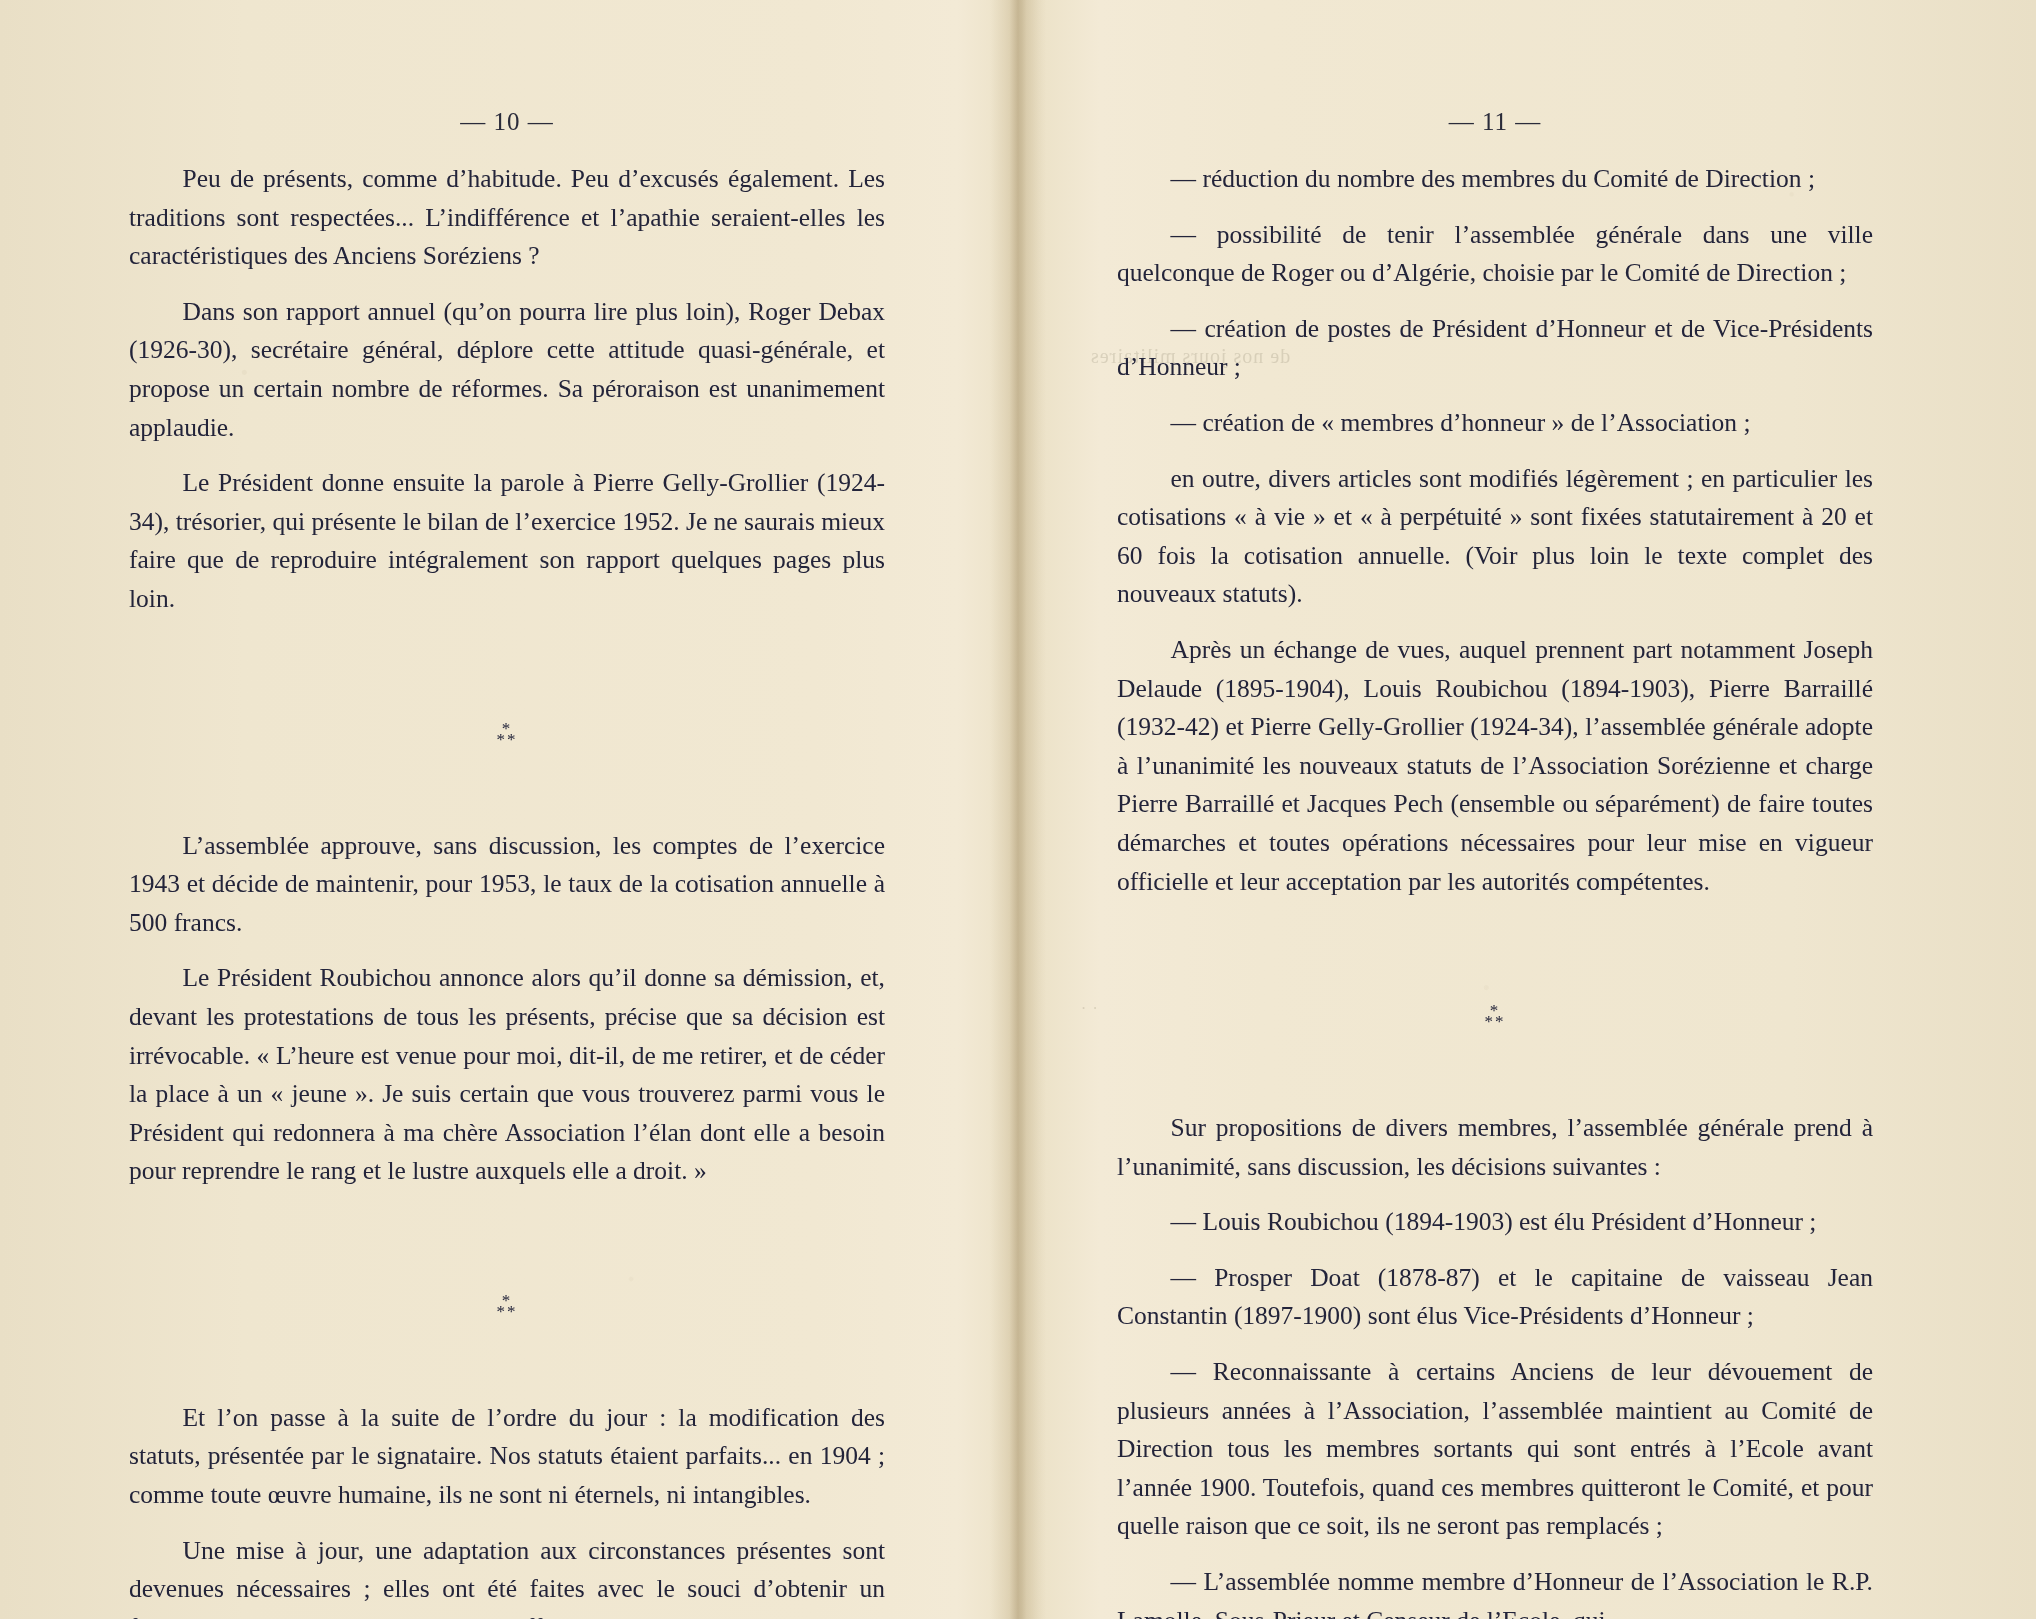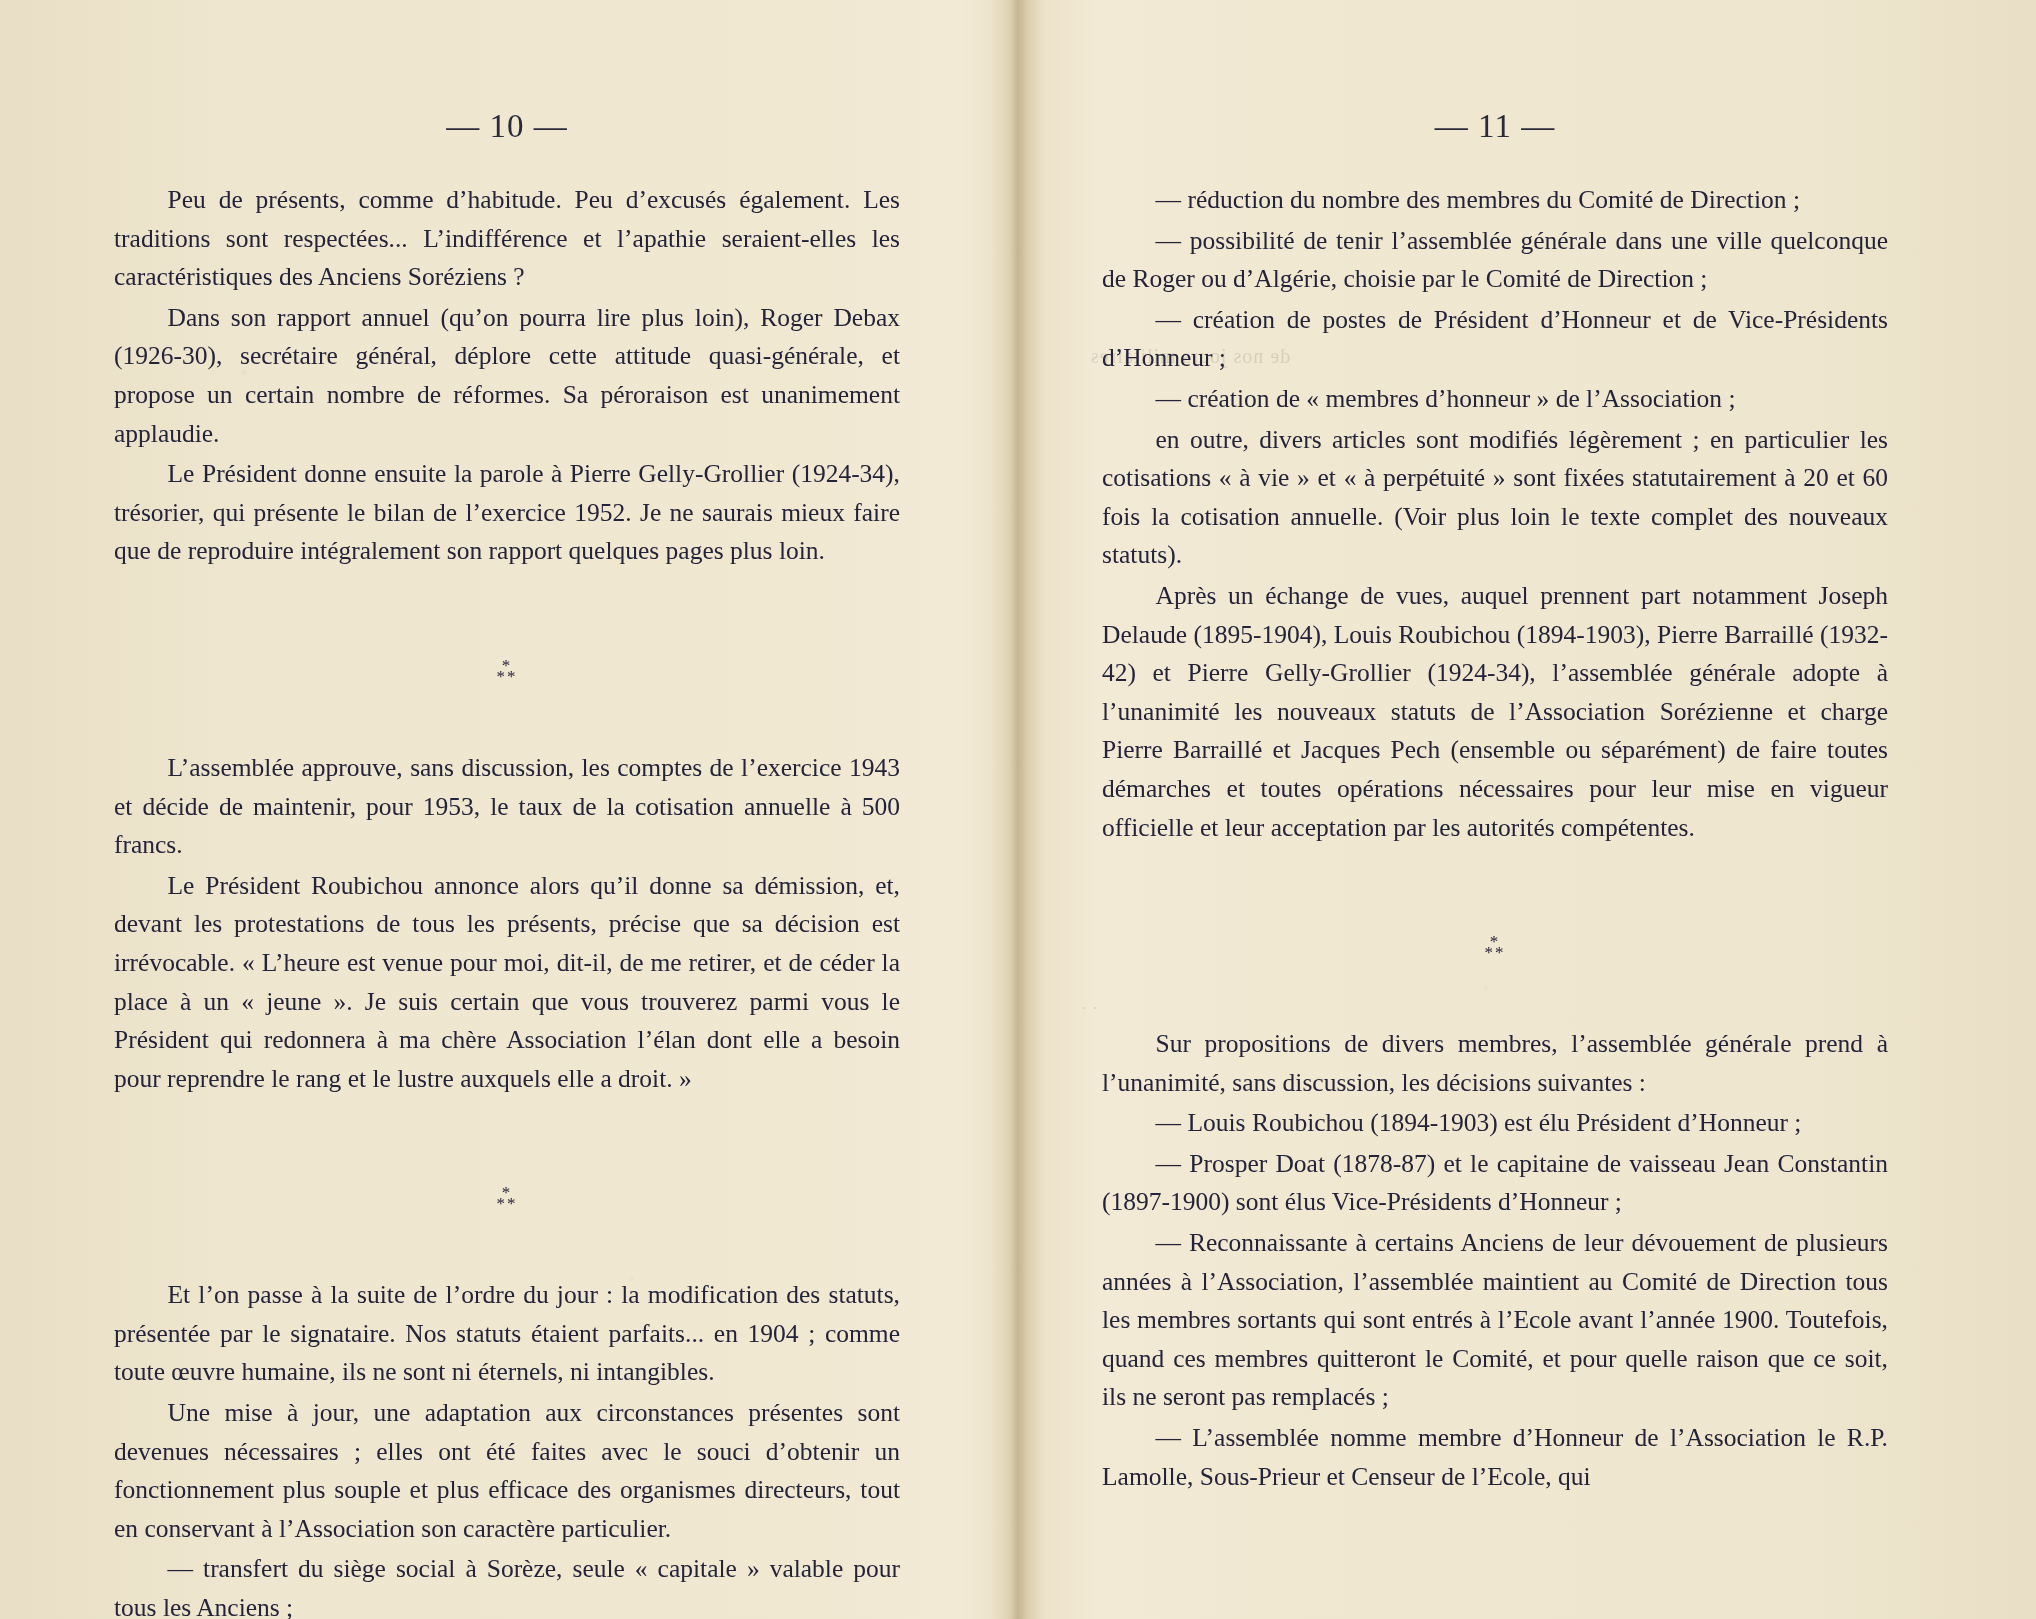--- a/index.html
+++ b/index.html
@@ -61,37 +61,37 @@
     position: absolute;
     top: 0;
     width: 790px;
     height: 100%;
   }
   .col-left  { left: 112px; }
   .col-right { left: 1100px; }
 
   .folio {
     text-align: center;
-    font-size: 33px;
+    font-size: 25px;
     letter-spacing: 1px;
     color: #2a2b3a;
     margin-top: 108px;
-    margin-bottom: 36px;
+    margin-bottom: 24px;
     font-family: "Liberation Serif", serif;
   }
   .body-text {
     font-size: 25.5px;
     line-height: 38.6px;
     color: #23243a;
     text-align: justify;
     text-justify: inter-word;
     hyphens: manual;
   }
   .body-text p {
-    margin: 2px;
+    margin: 17px;
     text-indent: 2.1em;
   }
   .body-text p.dash {
     text-indent: 2.1em;
   }
   .stars {
     text-align: center;
     margin: 30px 0 34px 0;
     color: #23243a;
     font-size: 22px;

